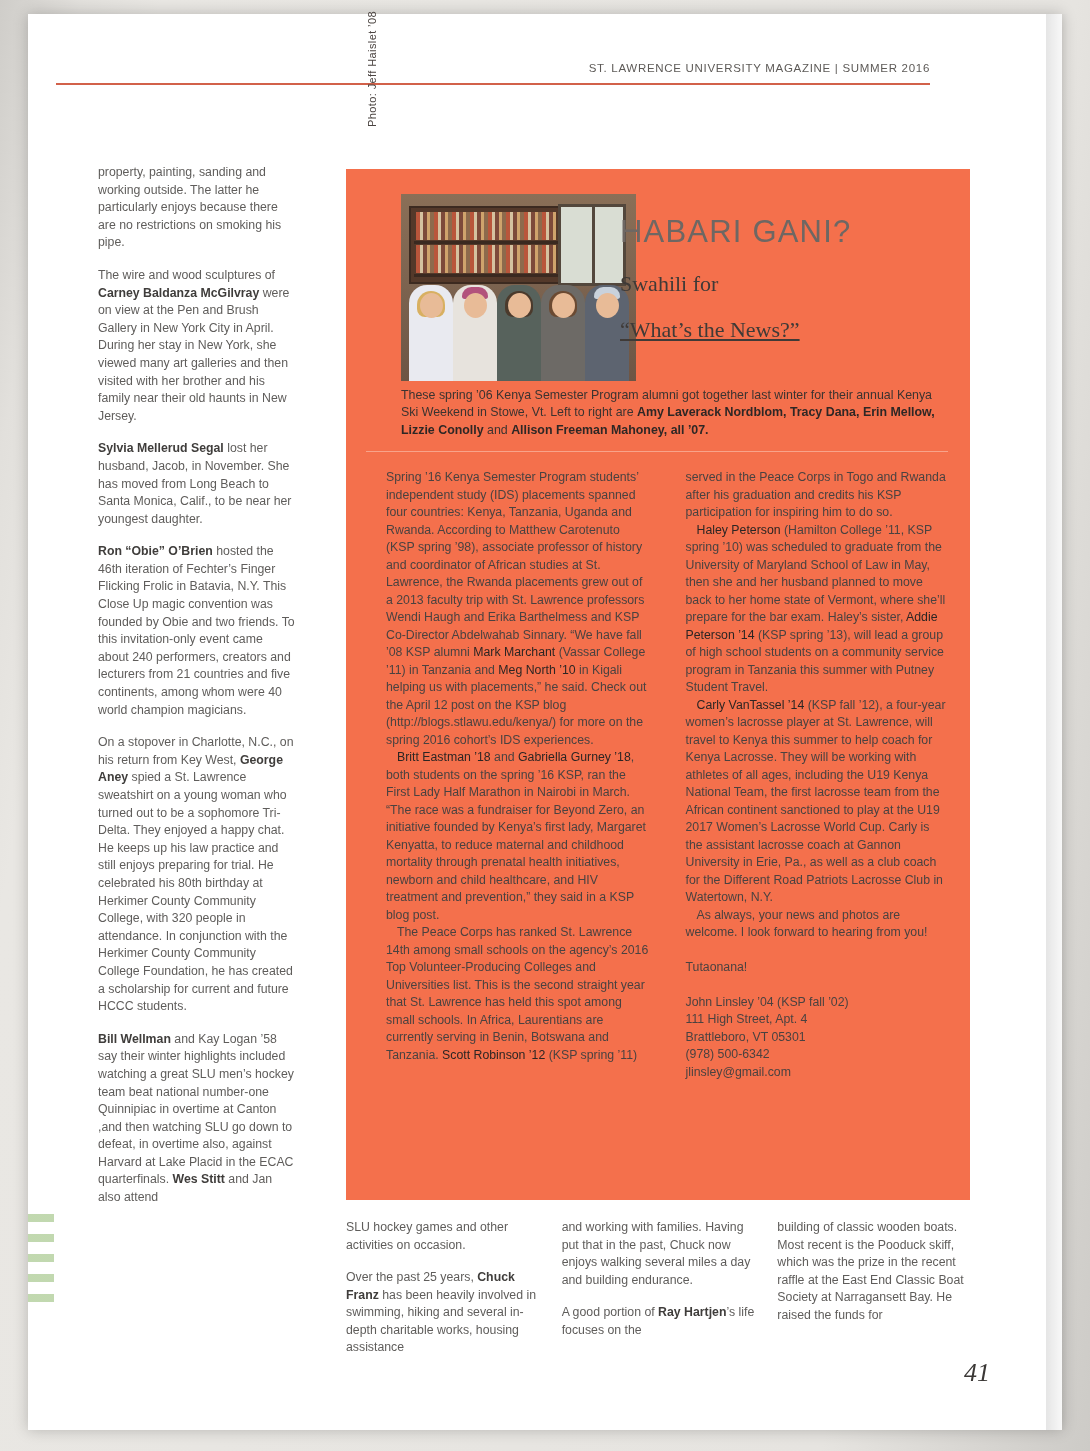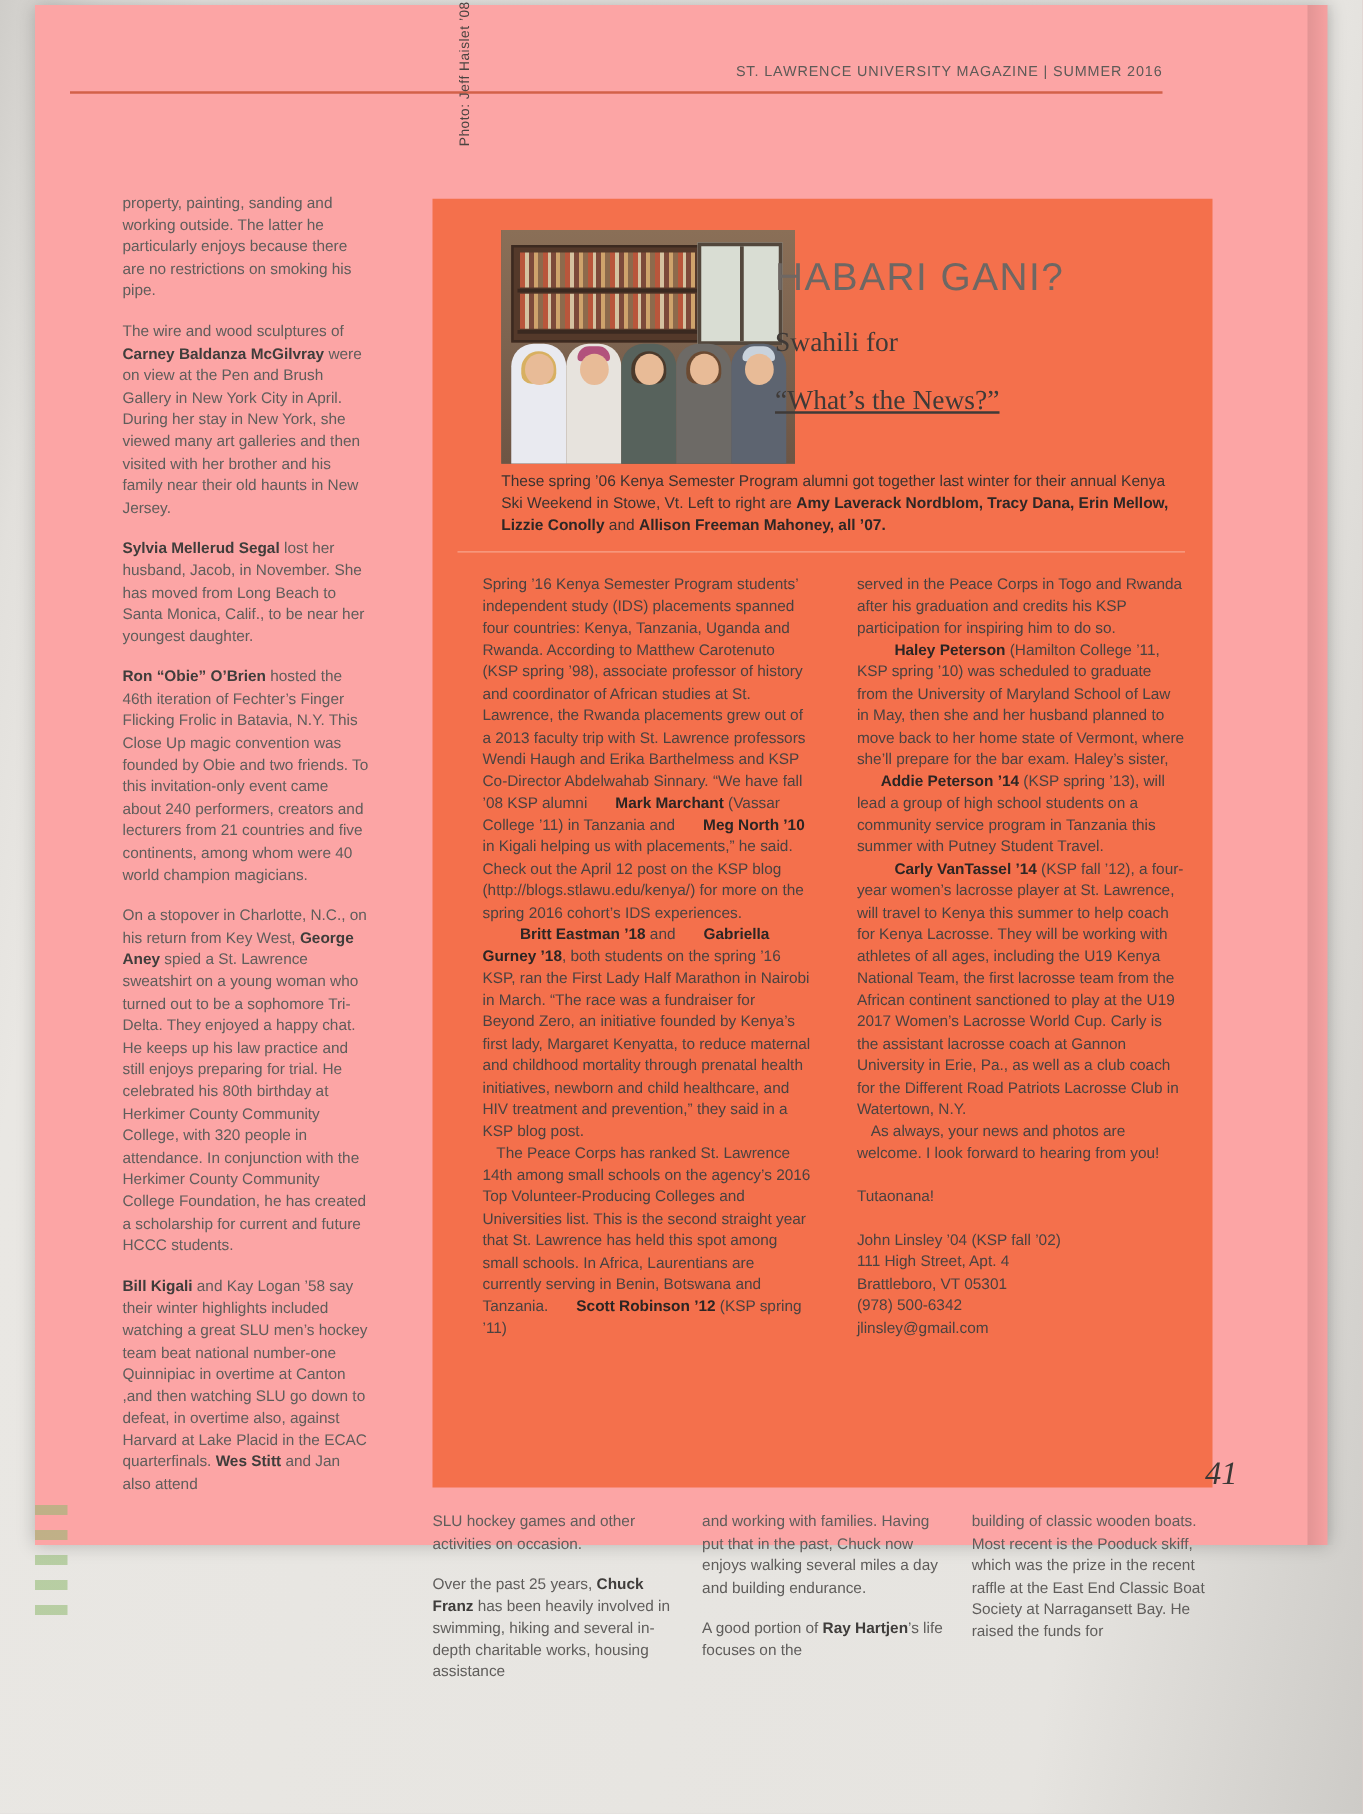--- a/index.html
+++ b/index.html
@@ -14,23 +14,23 @@
     overflow: hidden;
   }
   .page-shadow {
     position: absolute;
     left: 0; top: 0;
     width: 1090px; height: 1451px;
     background: linear-gradient(100deg,#cfcdc9 0%, #e2e0dc 6%, #e9e7e3 12%, #e6e4e0 80%, #cdcbc7 100%);
   }
   .paper {
     position: absolute;
-    left: 28px; top: 4px;
-    width: 1034px; height: 1232px;
-    background: #fca5a5;
+    left: 28px; top: 14px;
+    width: 1034px; height: 1416px;
+    background: #ffffff;
     box-shadow: 0 0 14px rgba(0,0,0,0.22);
   }
   .paper:after {
     content: "";
     position: absolute;
     right: -6px; top: 0; bottom: 0; width: 22px;
     background: linear-gradient(90deg, rgba(0,0,0,0.10), rgba(0,0,0,0));
     pointer-events: none;
   }
   
@@ -201,21 +201,21 @@
     gap: 37px;
   }
   .fcol {
     width: 278px;
     font-size: 12.3px;
     line-height: 17.5px;
     color: #4a4240;
   }
   .fcol p { margin: 0; text-indent: 0; }
   .fcol p.ind { text-indent: 11px; }
-  .fcol b { font-weight: bold; color: #2c2523; margin-left: 19px; }
+  .fcol b { font-weight: normal; color: #2c2523; }
   .sig { margin-top: 17px; }
   .sig div { line-height: 17.5px; }
   
   .bottom {
     position: absolute;
     left: 318px; top: 1205px;
     width: 624px;
     display: flex;
     gap: 23px;
   }
@@ -255,21 +255,21 @@
     <div class="label">ST. LAWRENCE UNIVERSITY MAGAZINE  |  SUMMER 2016</div>
     <div class="rule"></div>
   </div>
 
   <div class="col-left" id="col-left">
       <p>property, painting, sanding and working outside. The latter he particularly enjoys because there are no restrictions on smoking his pipe.</p>
       <p>The wire and wood sculptures of <b>Carney Baldanza McGilvray</b> were on view at the Pen and Brush Gallery in New York City in April. During her stay in New York, she viewed many art galleries and then visited with her brother and his family near their old haunts in New Jersey.</p>
       <p><b>Sylvia Mellerud Segal</b> lost her husband, Jacob, in November. She has moved from Long Beach to Santa Monica, Calif., to be near her youngest daughter.</p>
       <p><b>Ron “Obie” O’Brien</b> hosted the 46th iteration of Fechter’s Finger Flicking Frolic in Batavia, N.Y. This Close Up magic convention was founded by Obie and two friends. To this invitation-only event came about 240 performers, creators and lecturers from 21 countries and five continents, among whom were 40 world champion magicians.</p>
       <p>On a stopover in Charlotte, N.C., on his return from Key West, <b>George Aney</b> spied a St. Lawrence sweatshirt on a young woman who turned out to be a sophomore Tri-Delta. They enjoyed a happy chat. He keeps up his law practice and still enjoys preparing for trial. He celebrated his 80th birthday at Herkimer County Community College, with 320 people in attendance.  In conjunction with the Herkimer County Community College Foundation, he has created a scholarship for current and future HCCC students.</p>
-      <p><b>Bill Kigali</b> and Kay Logan ’58 say their winter highlights included watching a great SLU men’s hockey team beat national number-one Quinnipiac in overtime at Canton ,and then watching SLU go down to defeat, in overtime also, against Harvard at Lake Placid in the ECAC quarterfinals. <b>Wes Stitt</b> and Jan also attend</p>
+      <p><b>Bill Wellman</b> and Kay Logan ’58 say their winter highlights included watching a great SLU men’s hockey team beat national number-one Quinnipiac in overtime at Canton ,and then watching SLU go down to defeat, in overtime also, against Harvard at Lake Placid in the ECAC quarterfinals. <b>Wes Stitt</b> and Jan also attend</p>
     </div>
 
   <div class="feature">
     <div class="feature-top">
       <div class="photo-credit">Photo: Jeff Haislet ’08</div>
 
       <div class="photo">
         <div class="room"></div>
         <div class="shelf">
           <div class="books1"></div>

